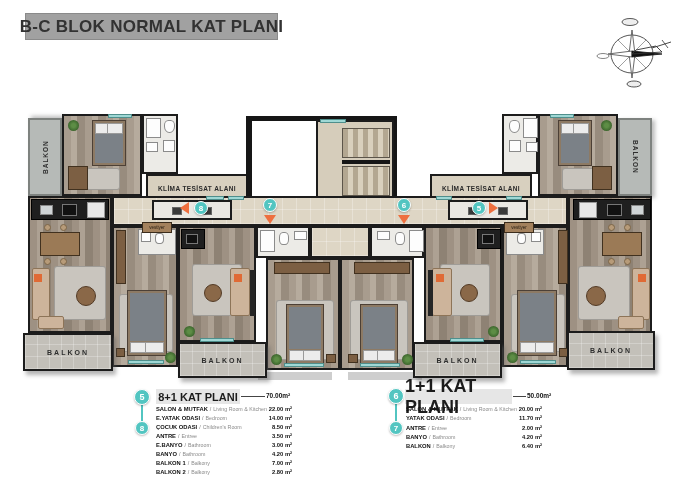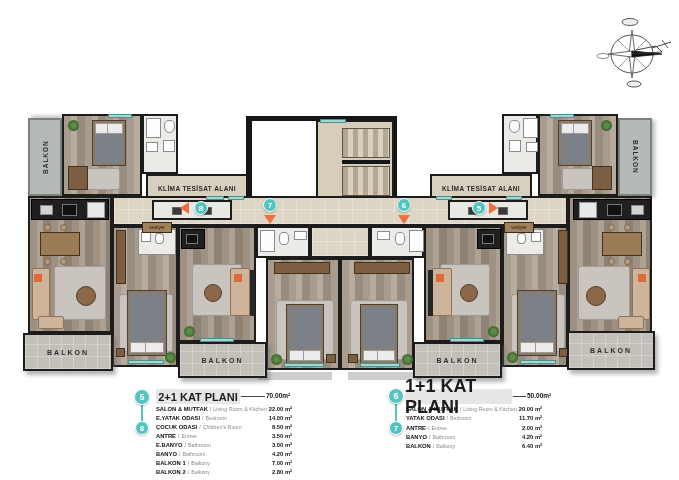--- a/index.html
+++ b/index.html
@@ -77,20 +77,21 @@
   .lg-row .sp{font-size:5.3px;color:#777;margin:0 2px;}
   .lg-row .sb{font-size:5.3px;color:#8a8a8a;white-space:nowrap;}
   .lg-row .vl{font-size:5.8px;font-weight:700;color:#111;white-space:nowrap;margin-left:auto;}
   .lg-row .lft{display:flex;align-items:baseline;}
 </style>
 </head>
 <body>
 
 <div id="stage">
 
+  <div class="abs title-bar">B-C BLOK NORMAL KAT PLANI</div>
 
   <svg class="abs" style="left:592px;top:12px;" width="82" height="80" viewBox="0 0 82 80">
     <ellipse cx="40" cy="42" rx="21" ry="19" fill="none" stroke="#555" stroke-width="1"></ellipse>
     <line x1="26" y1="28" x2="54" y2="56" stroke="#777" stroke-width=".7"></line>
     <line x1="26" y1="56" x2="54" y2="28" stroke="#777" stroke-width=".7"></line>
     <polygon points="40,18 43,42 37,42" fill="#fff" stroke="#444" stroke-width=".8"></polygon>
     <polygon points="40,66 43,42 37,42" fill="#fff" stroke="#444" stroke-width=".8"></polygon>
     <polygon points="16,42 40,45 40,39" fill="#fff" stroke="#444" stroke-width=".8"></polygon>
     <polygon points="40,39 40,45 70,42" fill="#111" stroke="#111" stroke-width=".8"></polygon>
     <polygon points="40,42 44,38 64,34 70,40" fill="none" stroke="#333" stroke-width=".9"></polygon>
@@ -340,21 +341,21 @@
   <div class="abs balc h-label" style="left:413px;top:342px;width:89px;height:36px;">
       <span>BALKON</span>
     </div>
   <div class="abs balc h-label" style="left:567px;top:331px;width:88px;height:39px;">
       <span>BALKON</span>
     </div>
 
   <div class="abs mk" style="left:134px;top:389px;width:16px;height:16px;font-size:9px;">5</div>
   <div class="abs lg-vline" style="left:141px;top:404px;height:19px;"></div>
   <div class="abs mk" style="left:135px;top:421px;width:14px;height:14px;font-size:8px;">8</div>
-  <div class="abs lg-head" style="left:156px;top:389px;width:84px;height:15px;font-size:11px;">2+1 KAT PLANI</div>
+  <div class="abs lg-head" style="left:156px;top:389px;width:84px;height:15px;font-size:11px;">8+1 KAT PLANI</div>
   <div class="abs lg-line" style="left:241px;top:396px;width:24px;height:1px;"></div>
   <div class="abs lg-total" style="left:266px;top:392px;">70.00m²</div>
   <div class="abs lg-rows" style="left:156px;top:406px;width:136px;height:72px;">
     <div class="lg-row">
         <span class="lft">
           <span class="nm">SALON &amp; MUTFAK</span>
           <span class="sp">/</span>
           <span class="sb">Living Room &amp; Kitchen</span>
         </span>
         <span class="vl">22.00 m²</span>

